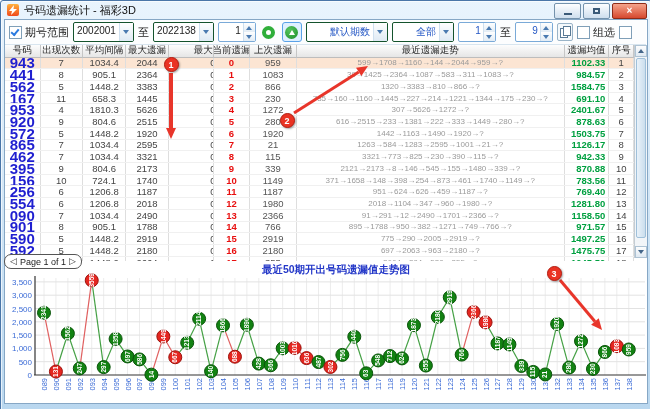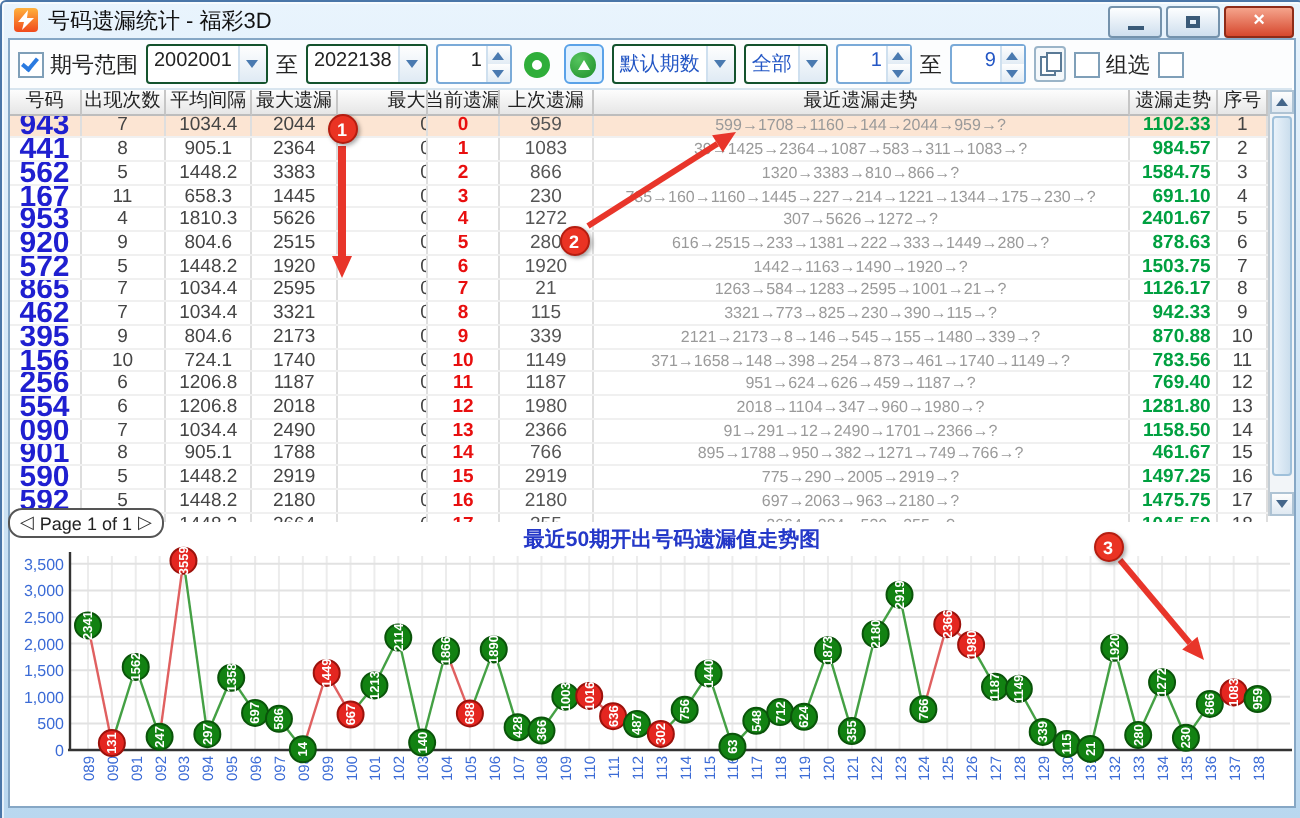--- a/index.html
+++ b/index.html
@@ -25,21 +25,21 @@
     border-bottom:1px solid #d8e5ef;display:flex;align-items:center;gap:4px;padding:0 4px;
     box-sizing:border-box;font-size:11px;color:#222;}
   .lbl{flex:0 0 auto;}
   .cbx{display:flex;align-items:center;gap:3px;flex:0 0 auto;}
   .box{width:11px;height:11px;background:#fff;border:1px solid #7f9fb8;position:relative;flex:0 0 auto;}
   .box.ck::after{content:"";position:absolute;left:1px;top:2px;width:6px;height:3px;
     border-left:2px solid #2a7ae0;border-bottom:2px solid #2a7ae0;transform:rotate(-50deg);}
   .combo{height:18px;background:#fff;border:1px solid #14532d;display:flex;align-items:stretch;
     font-size:10px;border-radius:2px;flex:0 0 auto;}
   .combo .val{padding:2px 3px 0 3px;white-space:nowrap;}
-  .combo.blue .val{color:#2457c5;}
+  .combo.blue .val{color:#2457c5;margin-left:20px;}
   .combo .arr{width:13px;border-left:1px solid #cfe0ef;background:linear-gradient(#fefefe,#dfeaf4);
     display:flex;align-items:center;justify-content:center;}
   .tri-d{width:0;height:0;border-left:3px solid transparent;border-right:3px solid transparent;border-top:4px solid #4a7ab0;}
   .tri-u{width:0;height:0;border-left:3px solid transparent;border-right:3px solid transparent;border-bottom:4px solid #4a7ab0;}
   .spin{height:18px;background:#fff;border:1px solid #7aaad8;display:flex;align-items:stretch;border-radius:2px;flex:0 0 auto;}
   .spin .val{width:20px;text-align:right;padding:2px 2px 0 2px;font-size:10px;}
   .spin.blue .val{color:#2457c5;}
   .spin .arrs{width:11px;display:flex;flex-direction:column;border-left:1px solid #cfe0ef;}
   .spin .arrs span{flex:1;display:flex;align-items:center;justify-content:center;background:linear-gradient(#fefefe,#e2ecf5);}
   .rbtn{width:18px;height:18px;display:flex;align-items:center;justify-content:center;flex:0 0 auto;border-radius:3px;}
@@ -204,21 +204,21 @@
 
   <div class="thead" id="thead">
       <span class="cell c0">号码</span>
       <span class="cell c1">出现次数</span>
       <span class="cell c2">平均间隔</span>
       <span class="cell c3">最大遗漏</span>
       <span class="cell c4">最大连出</span>
       <span class="cell c5">当前遗漏</span>
       <span class="cell c6">上次遗漏</span>
       <span class="cell c7">最近遗漏走势</span>
-      <span class="cell c8">遗漏走势</span>
+      <span class="cell c8">遗漏均值</span>
       <span class="cell c9">序号</span>
     </div>
   <div class="tbody" id="tbody">
       <div class="trow hl">
         <span class="cell c0">943</span>
         <span class="cell c1">7</span>
         <span class="cell c2">1034.4</span>
         <span class="cell c3">2044</span>
         <span class="cell c4">0</span>
         <span class="cell c5">0</span>
@@ -385,21 +385,21 @@
       </div>
       <div class="trow">
         <span class="cell c0">901</span>
         <span class="cell c1">8</span>
         <span class="cell c2">905.1</span>
         <span class="cell c3">1788</span>
         <span class="cell c4">0</span>
         <span class="cell c5">14</span>
         <span class="cell c6">766</span>
         <span class="cell c7">895→1788→950→382→1271→749→766→?</span>
-        <span class="cell c8">461.67</span>
+        <span class="cell c8">971.57</span>
         <span class="cell c9">15</span>
       </div>
       <div class="trow">
         <span class="cell c0">590</span>
         <span class="cell c1">5</span>
         <span class="cell c2">1448.2</span>
         <span class="cell c3">2919</span>
         <span class="cell c4">0</span>
         <span class="cell c5">15</span>
         <span class="cell c6">2919</span>

